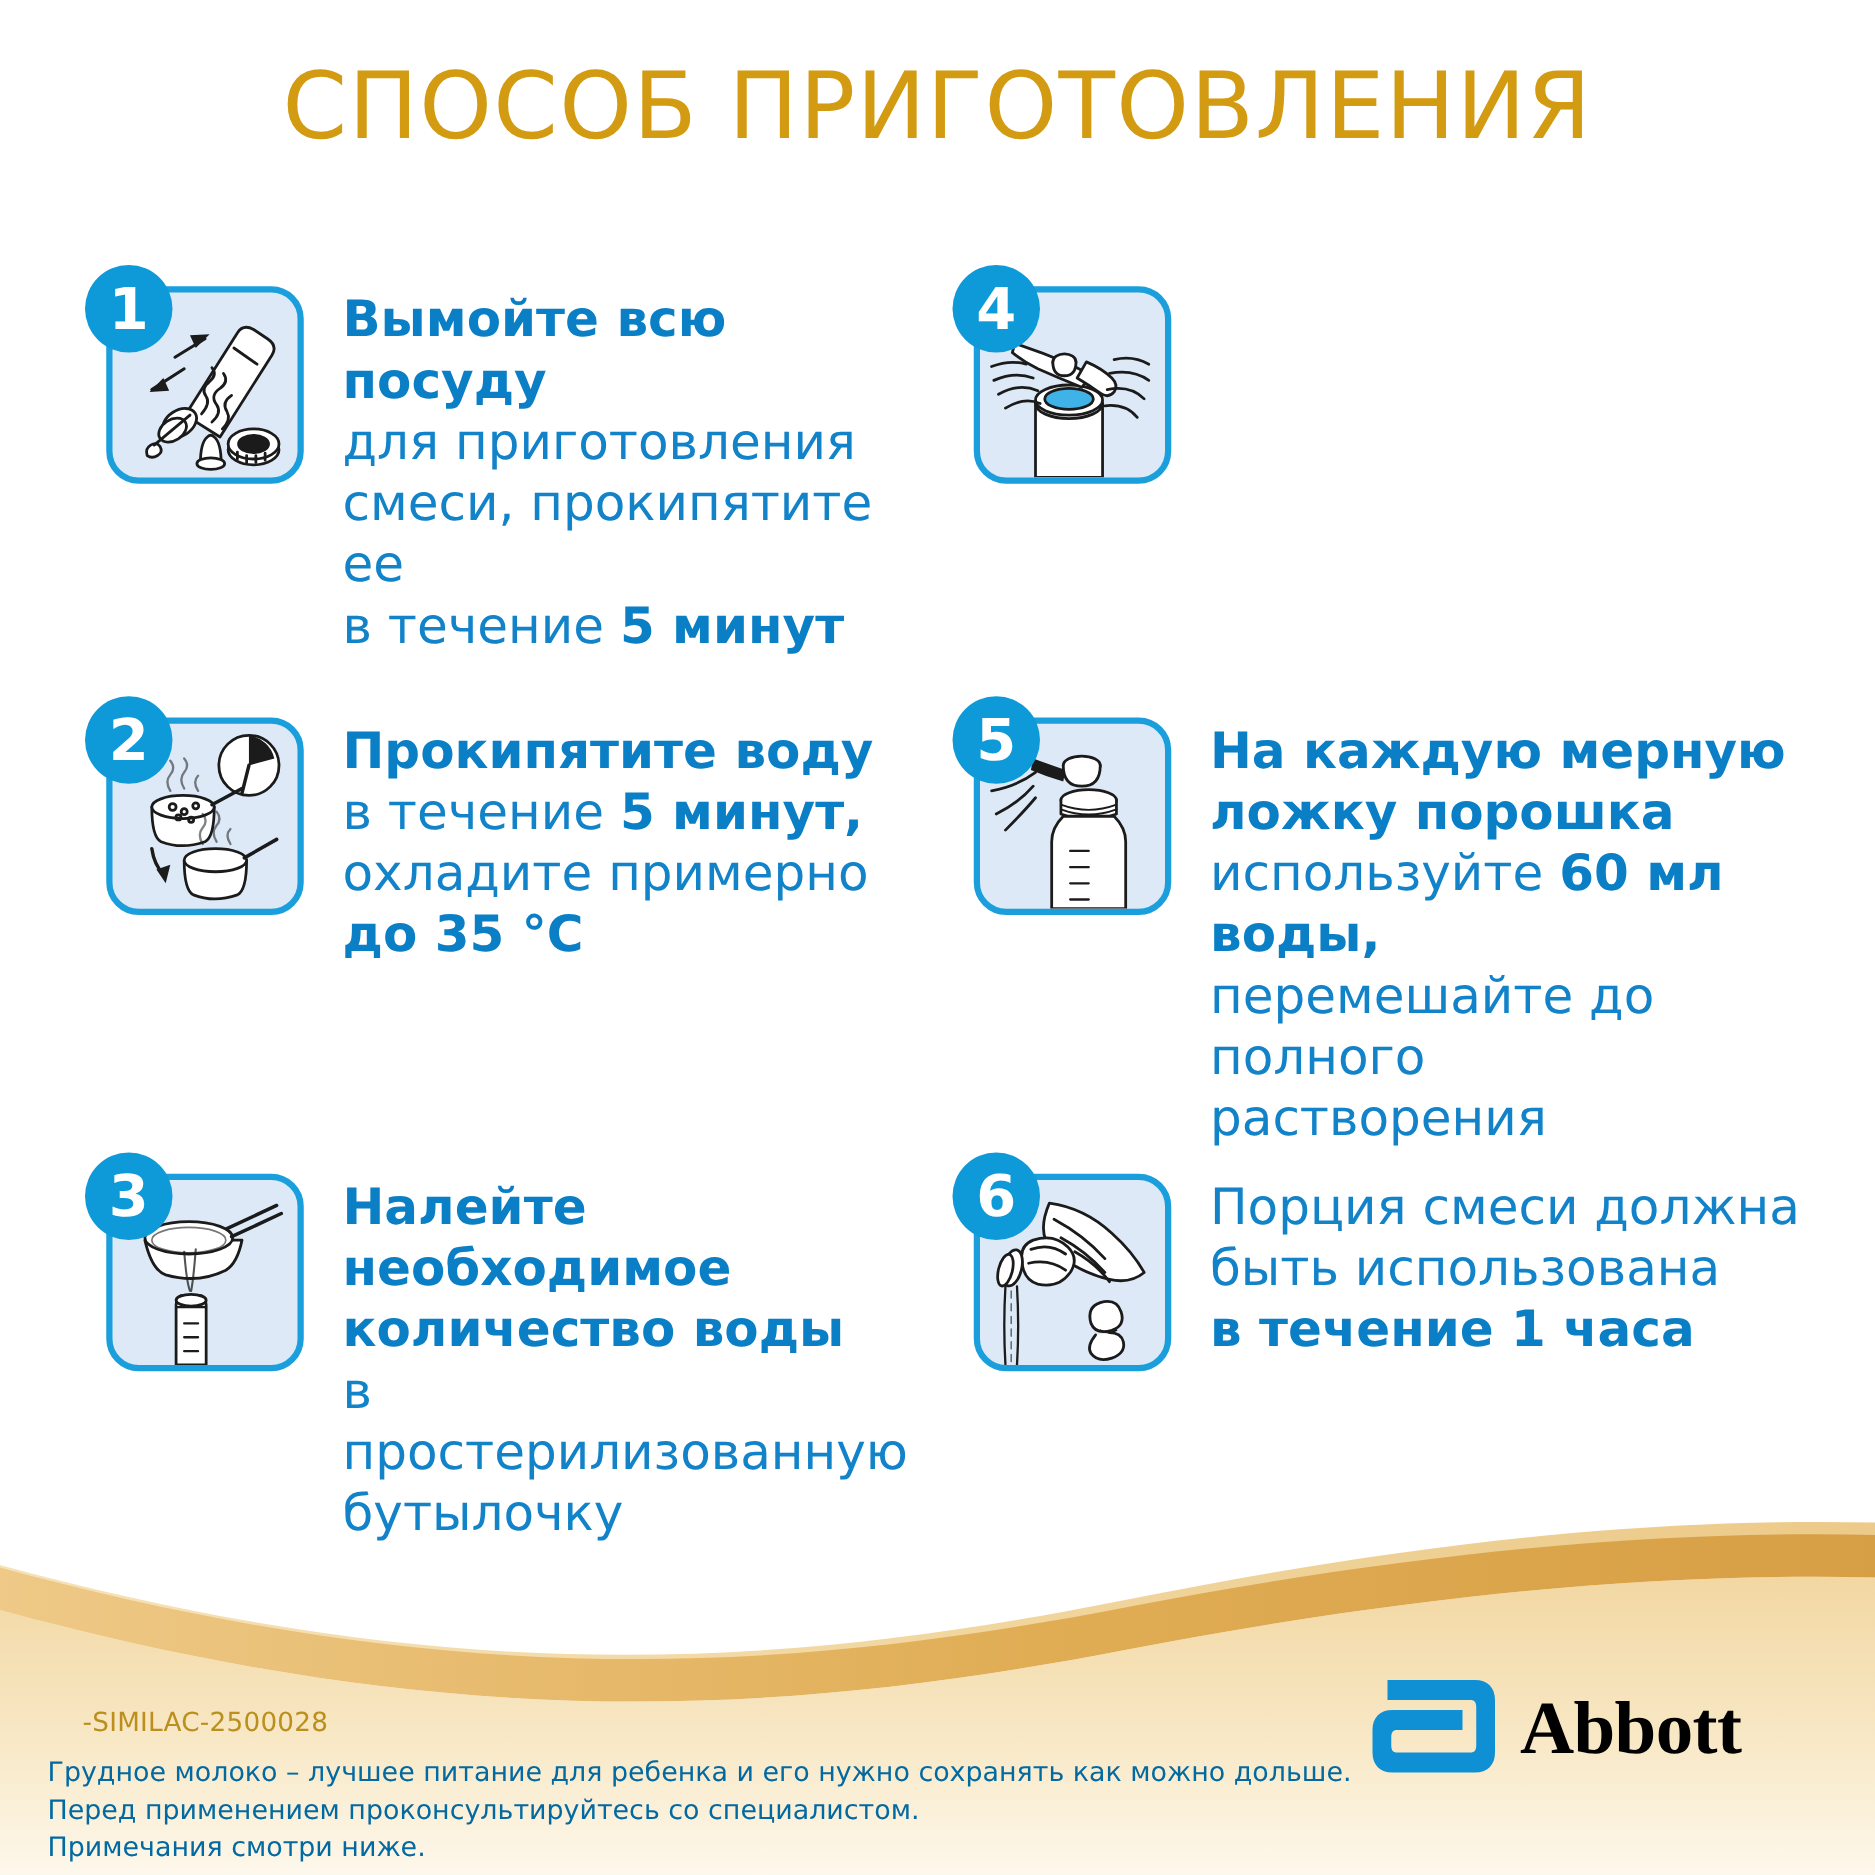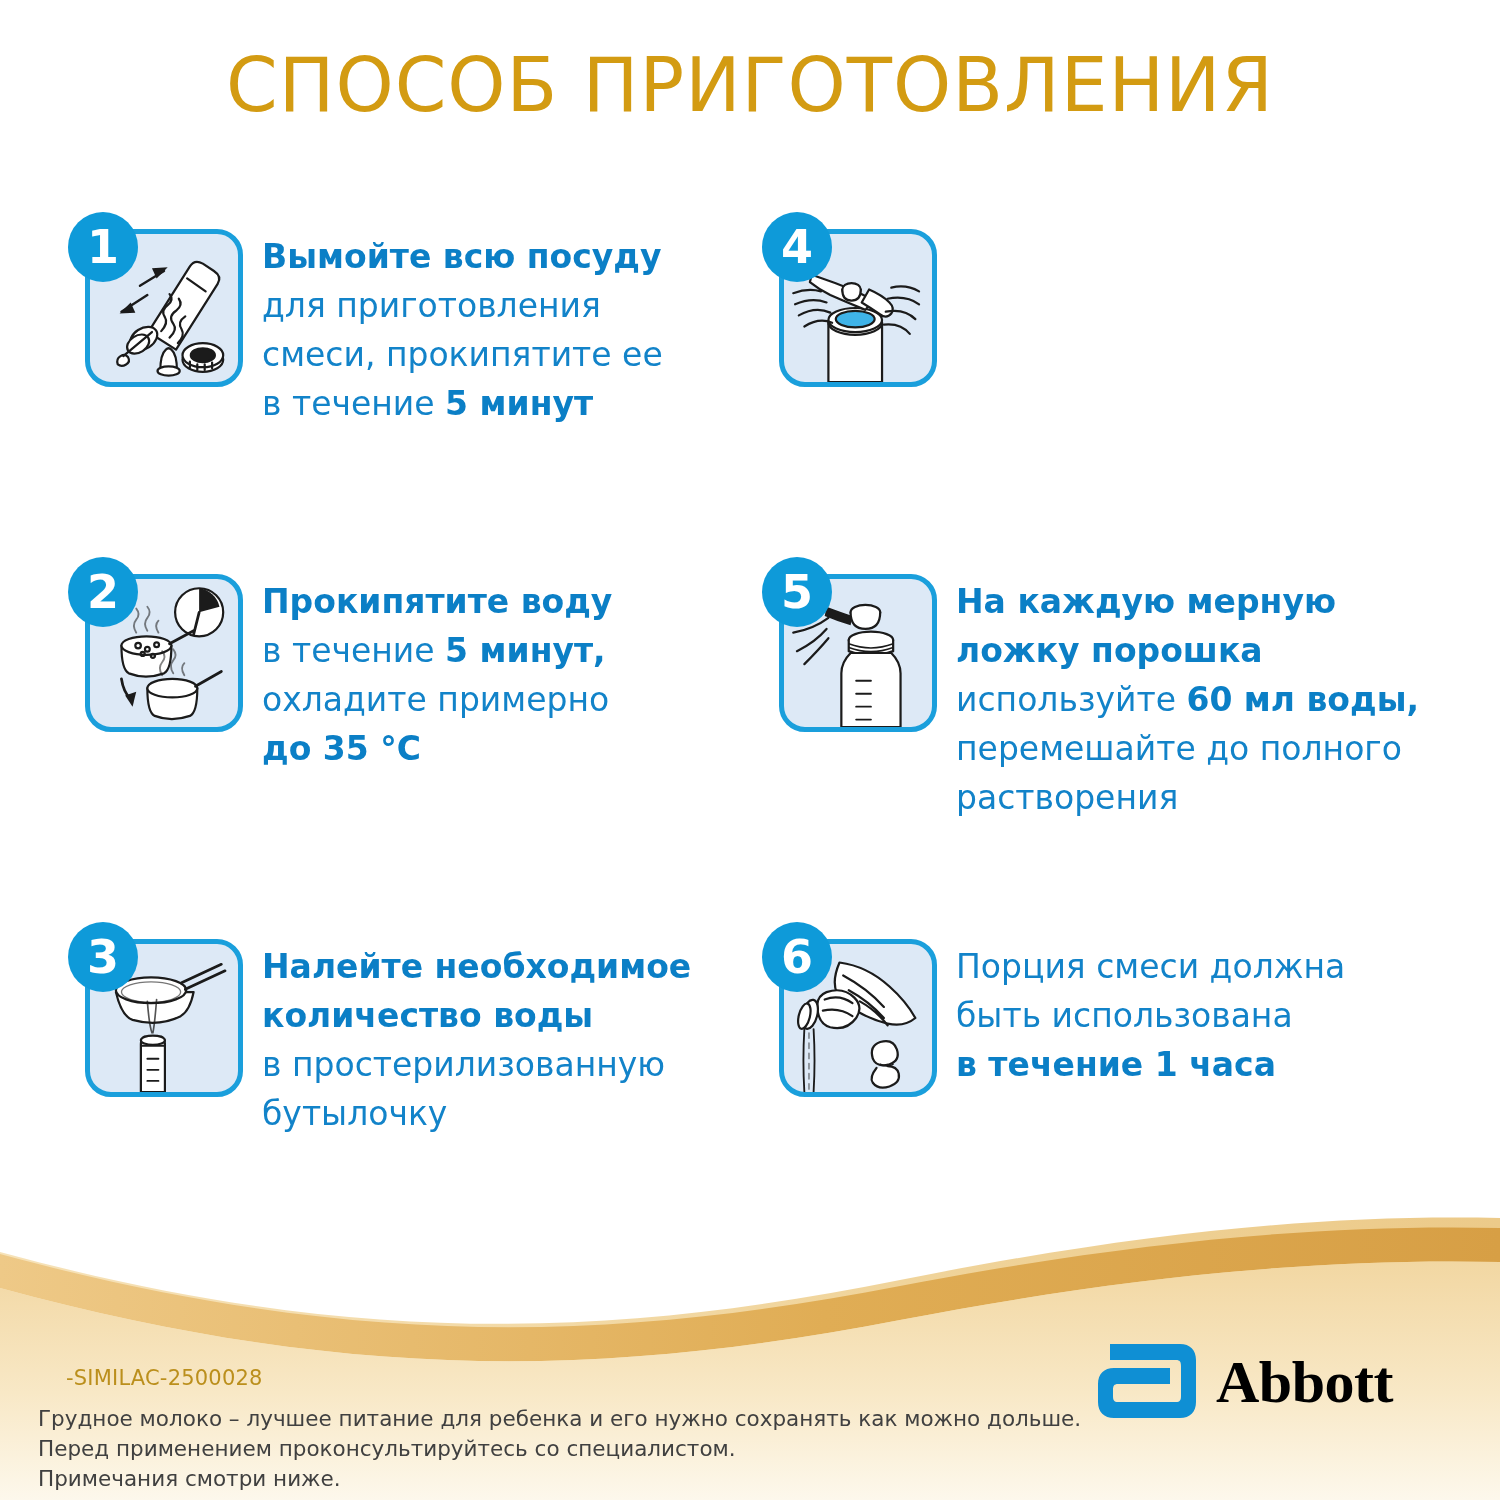--- a/index.html
+++ b/index.html
@@ -83,24 +83,24 @@
     font-family: "DejaVu Sans", sans-serif;
     display: flex;
     align-items: center;
     justify-content: center;
     line-height: 1;
     z-index: 3;
   }
 
   
   .step-text {
-    margin-left: 12px;
+    margin-left: 24px;
     padding-top: 20px;
     color: #1283c9;
-    font-size: 33px;
+    font-size: 40px;
     line-height: 49px;
     font-family: "DejaVu Sans", sans-serif;
     max-width: 470px;
   }
   .col-right .step-text { max-width: 500px; }
   .step-text b {
     font-weight: bold;
     color: #0b7fc6;
   }
 
@@ -124,21 +124,21 @@
     font-family: "DejaVu Sans", sans-serif;
     letter-spacing: 0.2px;
     margin-left: 28px;
   }
   .footer-note {
     position: absolute;
     left: 38px;
     top: 1404px;
     font-size: 21.5px;
     line-height: 30px;
-    color: #404040;
+    color: #0369a1;
     font-family: "DejaVu Sans", sans-serif;
   }
   .footer-note div { white-space: nowrap; }
 
   .logo {
     position: absolute;
     left: 1092px;
     top: 1340px;
     display: flex;
     align-items: center;

